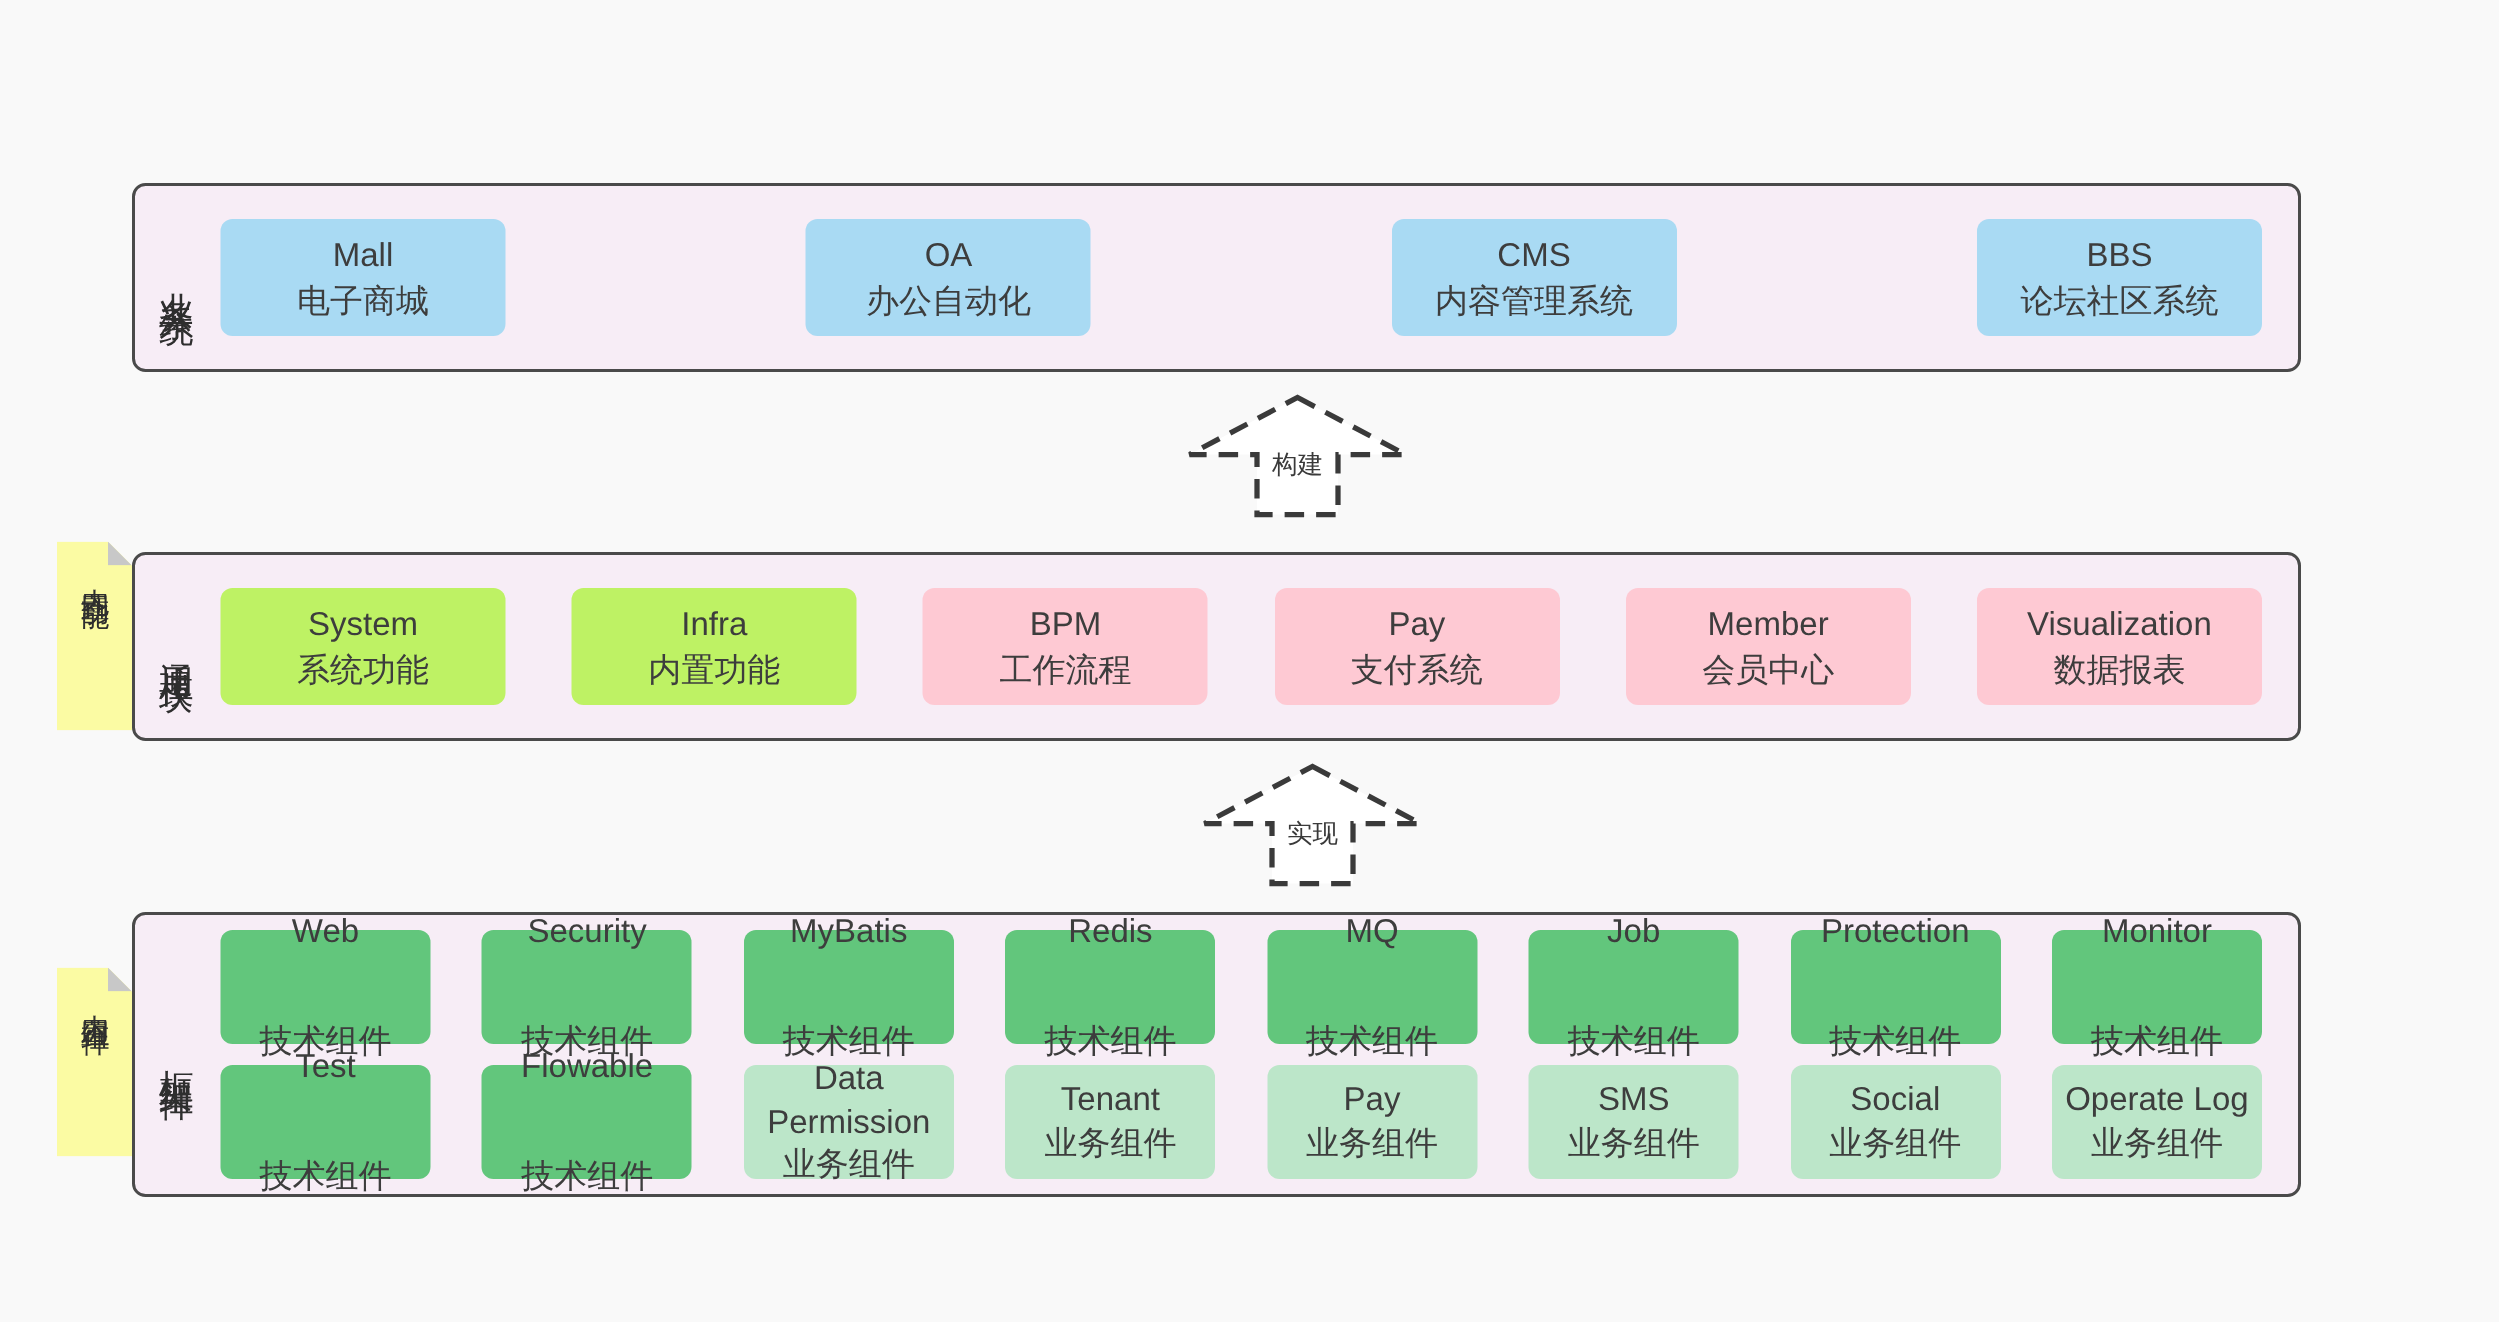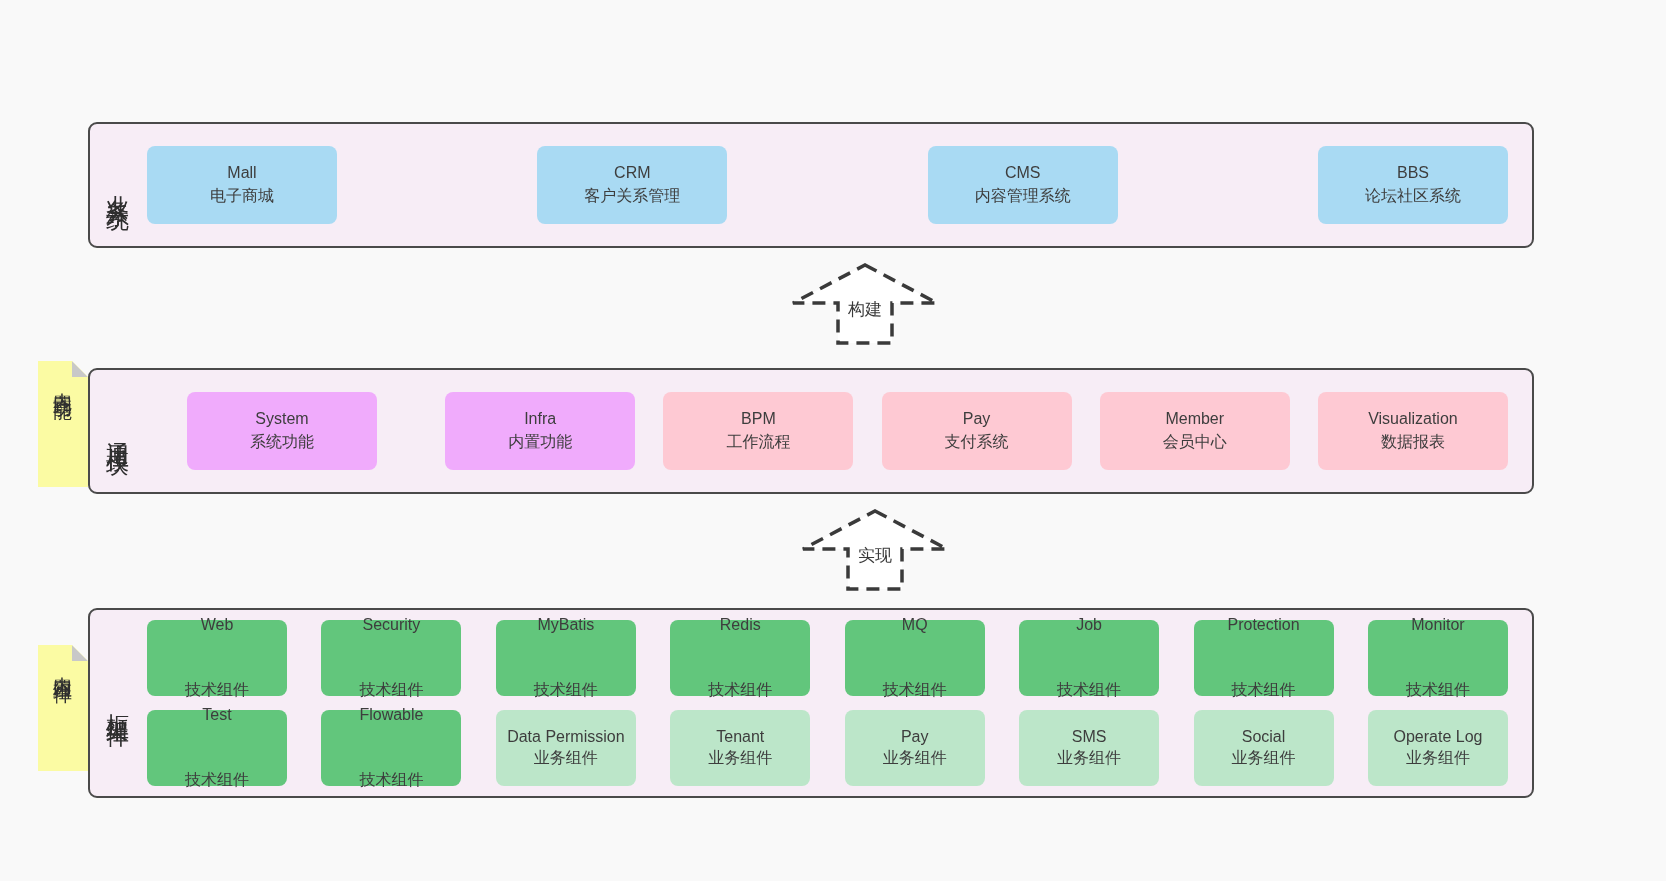--- a/index.html
+++ b/index.html
@@ -35,27 +35,27 @@
     flex:1; display:flex; justify-content:space-between; align-items:center;
     padding:0 24px 0 8px;
   }
   .grid { flex:1; display:flex; flex-direction:column; gap:14px; padding:0 24px 0 8px; }
   .grid-row { display:flex; justify-content:space-between; }
 
   
   .box {
     border-radius:8px;
     display:flex; flex-direction:column; justify-content:center; align-items:center;
-    text-align:center; font-size:16px; line-height:1.42;
+    text-align:center; font-size:22px; line-height:1.42;
     padding:4px 6px;
   }
   .box-lg { width:190px; height:78px; }
   .box-sm { width:140px; height:76px; line-height:1.3; }
   .blue      { background:#a9daf3; }
-  .red       { background:#f0abfc;margin-left:40px; }
+  .red       { background:#bef264; }
   .pink      { background:#fec9d3; }
   .green     { background:#62c67c;gap:44px; }
   .lightgreen{ background:#bce6c9; }
   .box span { display:block; }
 
   
   .sticky {
     position:absolute; left:38px; width:50px;
     background:#fbfba3; z-index:1;
     clip-path:polygon(0 0, calc(100% - 16px) 0, 100% 16px, 100% 100%, 0 100%);
@@ -89,22 +89,22 @@
 <div class="canvas">
 
   <section class="panel panel-business">
     <div class="side-label">业务系统</div>
     <div class="panel-body">
       <div class="box box-lg blue">
         <span>Mall</span>
         <span>电子商城</span>
       </div>
       <div class="box box-lg blue">
-        <span>CRM</span>
-        <span>客户关系管理</span>
+        <span>OA</span>
+        <span>办公自动化</span>
       </div>
       <div class="box box-lg blue">
         <span>CMS</span>
         <span>内容管理系统</span>
       </div>
       <div class="box box-lg blue">
         <span>BBS</span>
         <span>论坛社区系统</span>
       </div>
     </div>

